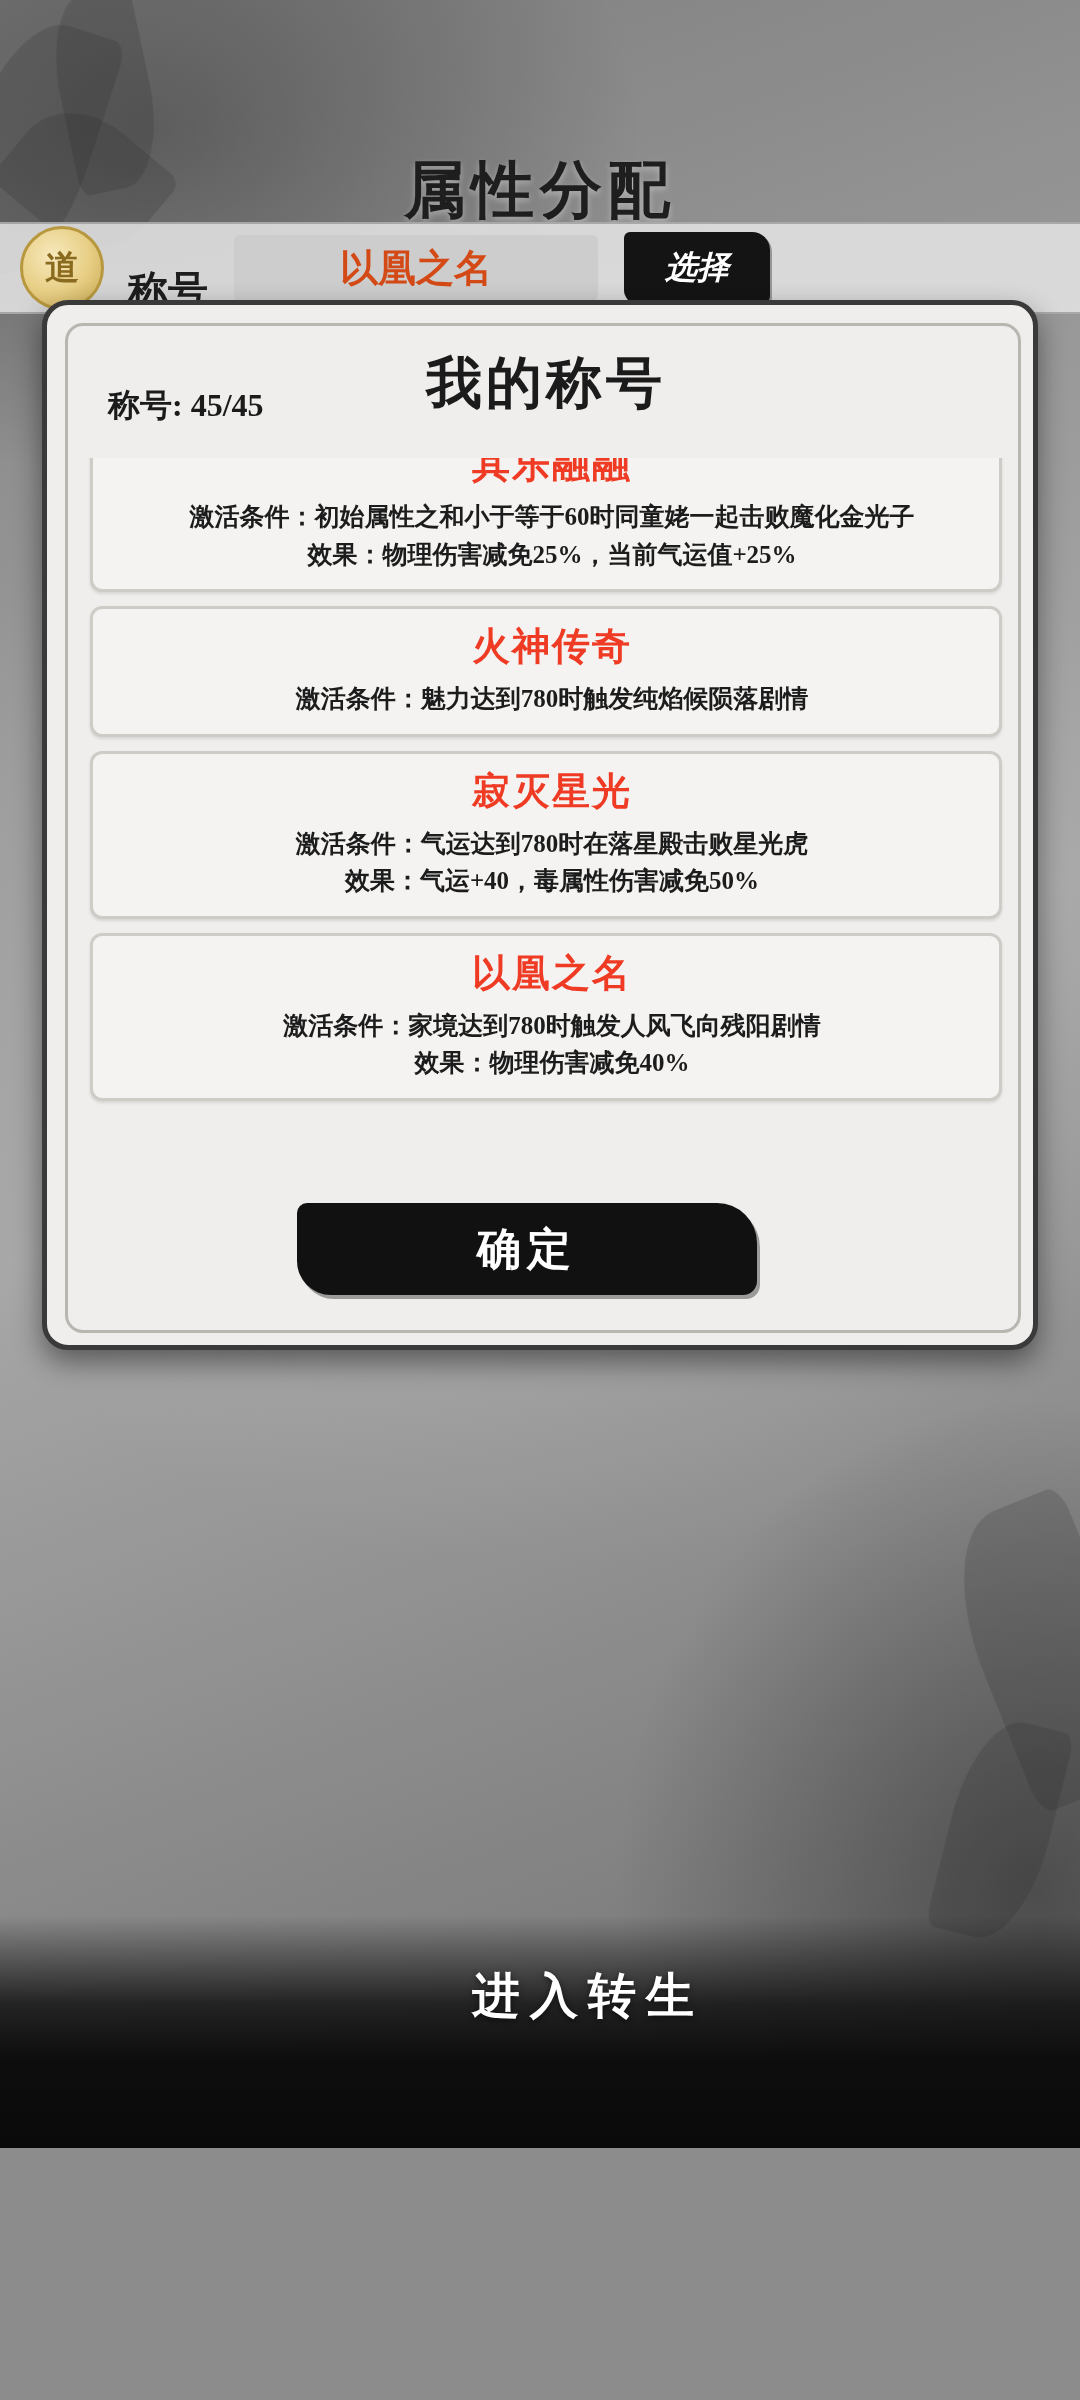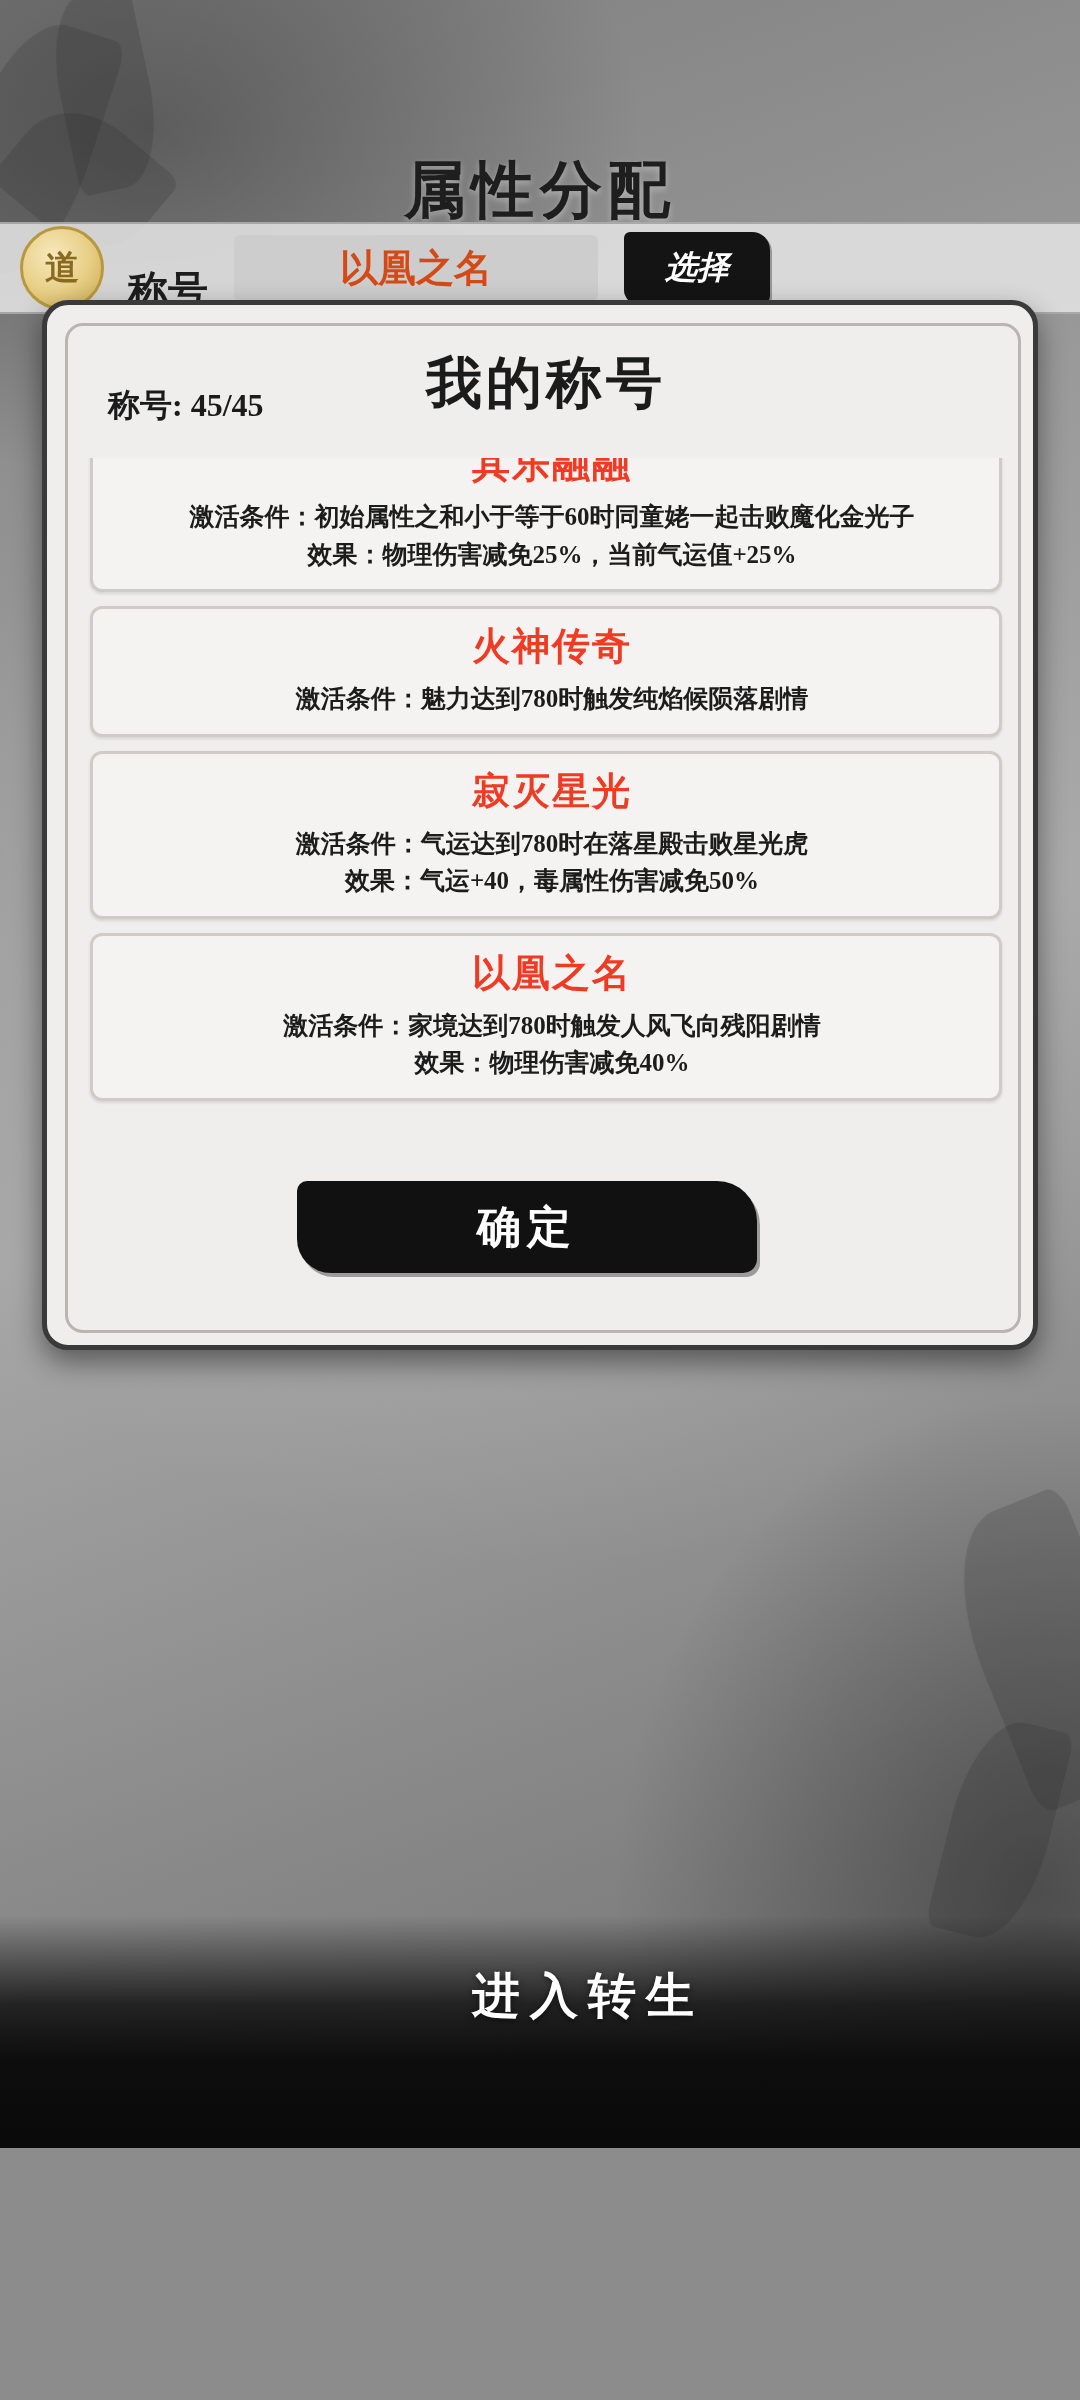--- a/index.html
+++ b/index.html
@@ -185,21 +185,21 @@
     font-size: 25px;
     font-weight: bold;
     font-family: "Liberation Serif", serif;
     line-height: 1.5;
     white-space: nowrap;
   }
 
   
   #confirm-btn {
     position: absolute;
-    top: 876px; left: 250px;
+    top: 898px; left: 250px;
     width: 460px; height: 92px;
     background: #111;
     color: #fff;
     font-size: 44px; font-weight: bold;
     font-family: Liberation Serif, serif;
     letter-spacing: 6px;
     display: flex; align-items: center; justify-content: center;
     border-radius: 10px 40px 14px 34px;
     box-shadow: 3px 4px 0 rgba(0,0,0,0.35);
   }

